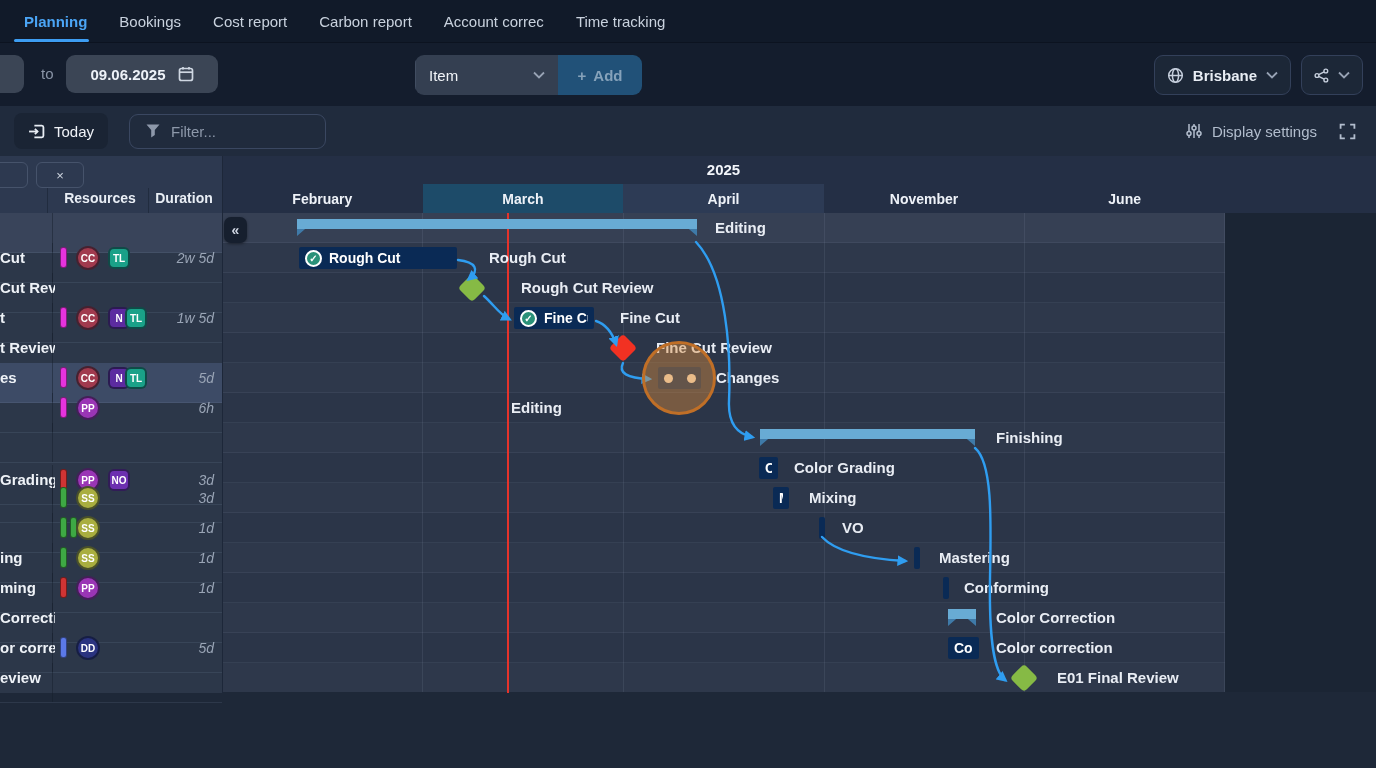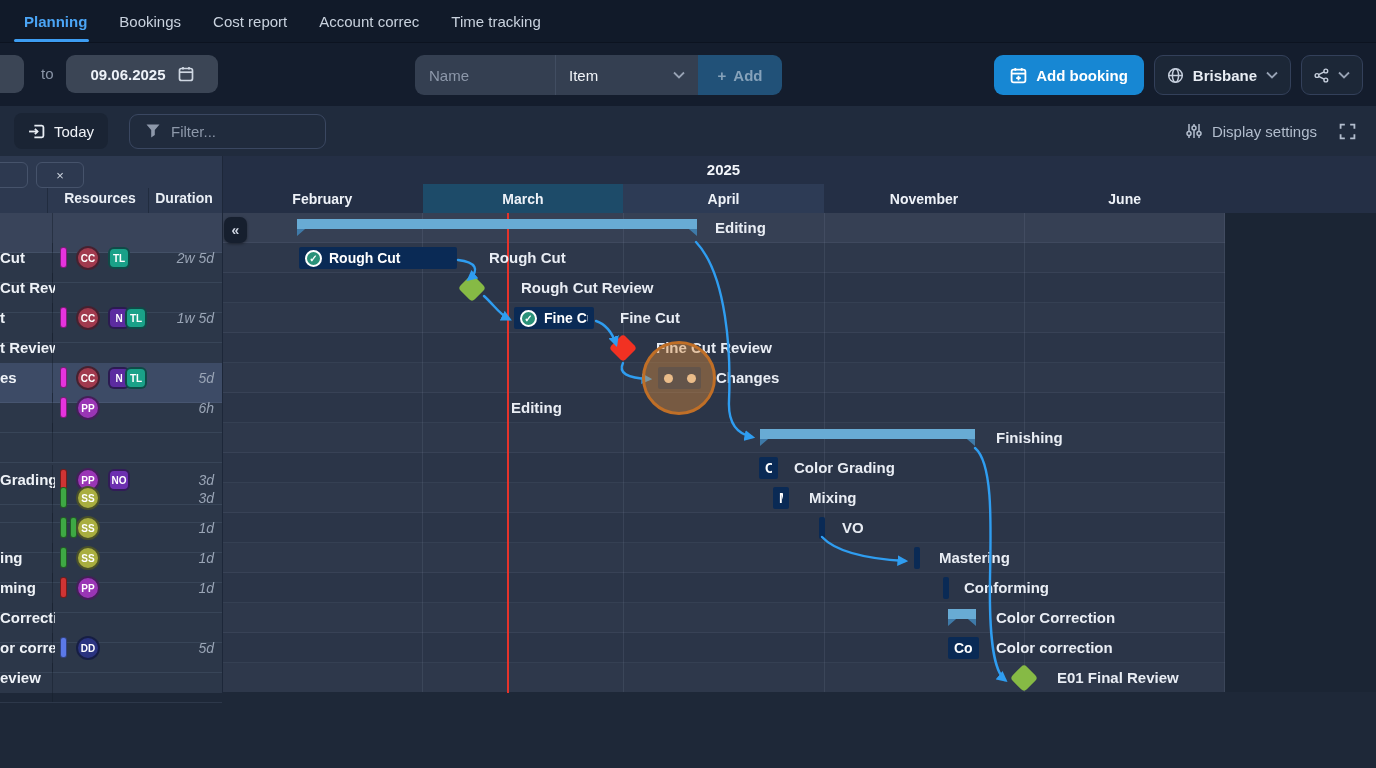--- a/index.html
+++ b/index.html
@@ -85,20 +85,21 @@
   .highlight-ring{position:absolute;width:74px;height:74px;border-radius:50%;border:3px solid #c06f27;background:rgba(225,144,60,.42);box-sizing:border-box;z-index:6}
   .collapse-chip{position:absolute;left:2px;top:4px;width:23px;height:26px;background:#161f2e;border-radius:7px;color:#cfd6e2;font-weight:700;font-size:14px;display:flex;align-items:center;justify-content:center;z-index:7;cursor:pointer;box-shadow:0 1px 3px rgba(0,0,0,.4)}
 </style>
 </head>
 <body>
 
 <nav class="topnav">
     <div class="tab active">Planning</div>
     <div class="tab">Bookings</div>
     <div class="tab">Cost report</div>
+    <div class="tab">Carbon report</div>
     <div class="tab">Account correc</div>
     <div class="tab">Time tracking</div>
   </nav>
 
 <div class="filterbar">
   <div class="datefield" style="left:-48px;width:72px">
     
   </div>
   <span class="to-label">to</span>
   <div class="datefield" style="left:66px;width:152px">
@@ -107,49 +108,35 @@
       <svg width="16" height="16" viewBox="0 0 16 16" fill="none" stroke="currentColor" stroke-width="1.7">
           <rect x="1.5" y="2.5" width="13" height="12" rx="2"></rect>
           <line x1="1.5" y1="6.2" x2="14.5" y2="6.2"></line>
           <line x1="5" y1="1" x2="5" y2="3.6"></line>
           <line x1="11" y1="1" x2="11" y2="3.6"></line>
         </svg>
     </span>
   </div>
 
   <div class="midgroup">
-    <input class="name-input" placeholder="Name" style="">
     <div class="item-select">
       <span>Item</span>
       <span style="color:#97a2b4">
         <svg width="12" height="8" viewBox="0 0 12 8" fill="none" stroke="currentColor" stroke-width="1.8">
             <path d="M1 1.5l5 5 5-5"></path>
           </svg>
       </span>
     </div>
     <button class="add-btn">
       <span>+</span>
       <span>Add</span>
     </button>
   </div>
 
   <div class="rightgroup">
-    <button class="add-booking">
-      <span>
-        <svg width="17" height="17" viewBox="0 0 16 16" fill="none" stroke="#fff" stroke-width="1.7">
-            <rect x="1.5" y="2.5" width="13" height="12" rx="2"></rect>
-            <line x1="1.5" y1="6.2" x2="14.5" y2="6.2"></line>
-            <line x1="5" y1="1" x2="5" y2="3.6"></line>
-            <line x1="11" y1="1" x2="11" y2="3.6"></line>
-            <line x1="8" y1="8.2" x2="8" y2="12.6"></line>
-            <line x1="5.8" y1="10.4" x2="10.2" y2="10.4"></line>
-          </svg>
-      </span>
-      <span>Add booking</span>
-    </button>
     <button class="pill-btn">
       <span style="color:#c6cfdd">
         <svg width="17" height="17" viewBox="0 0 16 16" fill="none" stroke="currentColor" stroke-width="1.4">
             <circle cx="8" cy="8" r="6.4"></circle>
             <ellipse cx="8" cy="8" rx="2.9" ry="6.4"></ellipse>
             <line x1="1.6" y1="8" x2="14.4" y2="8"></line>
           </svg>
       </span>
       <span>Brisbane</span>
       <span style="color:#97a2b4">

